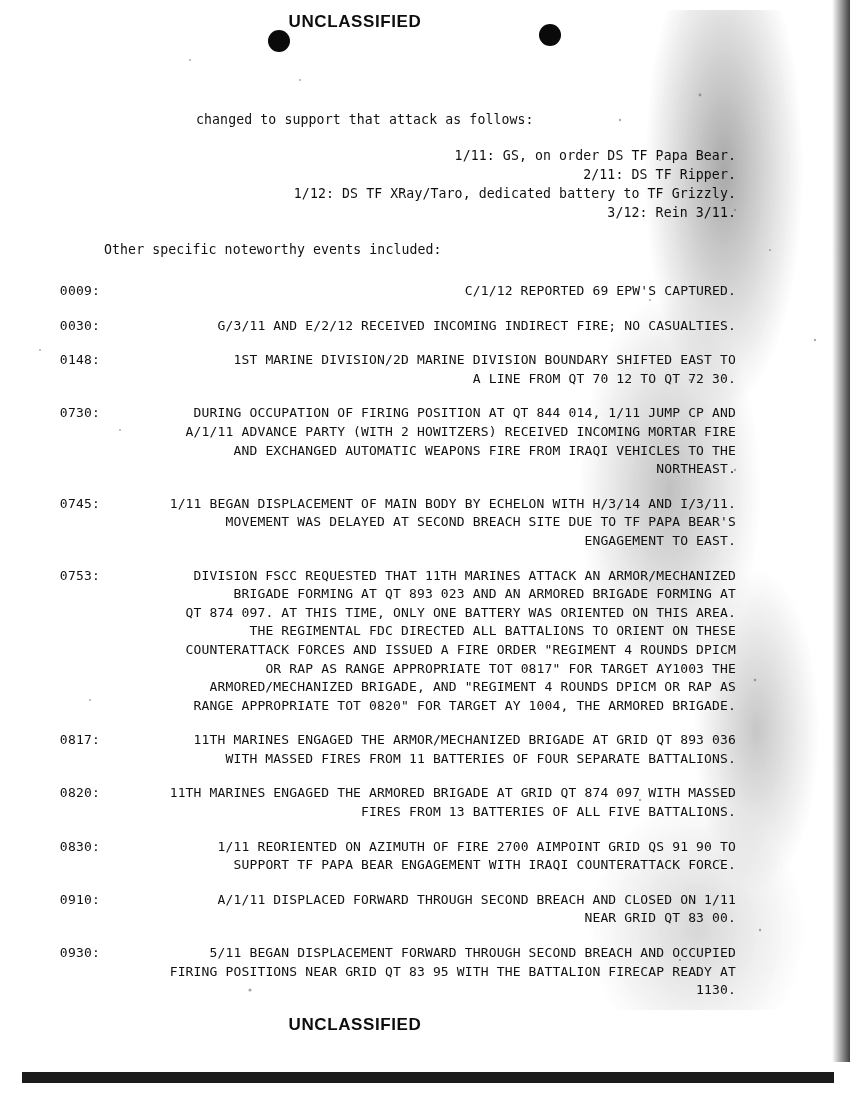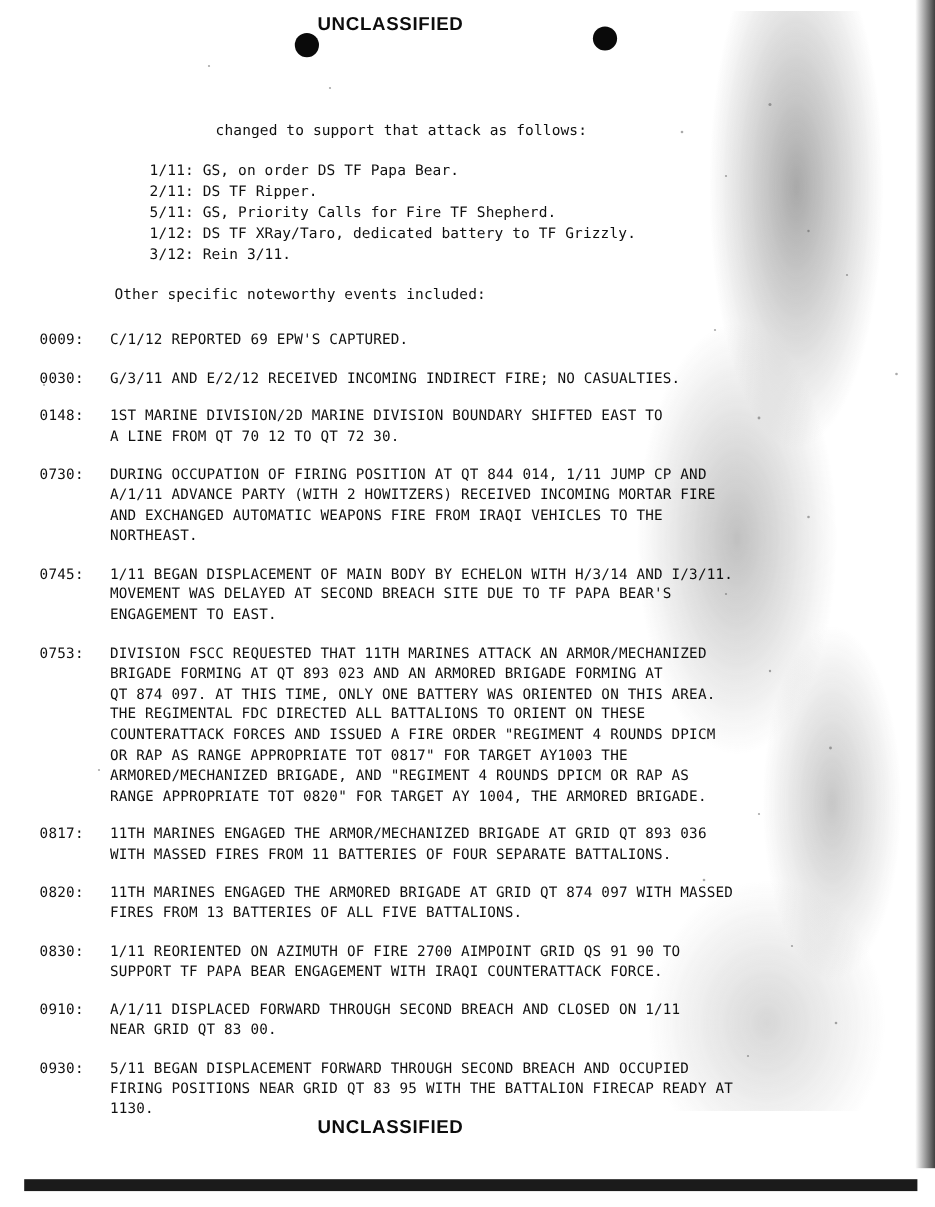--- a/index.html
+++ b/index.html
@@ -102,37 +102,39 @@
     color: #101010;
   }
 
   .para-indent {
     margin-left: 160px;
     font-size: 13.2px;
     line-height: 20px;
     letter-spacing: 0.1px;
   }
   .sub-list {
-    margin-left: 100px;
+    margin-left: 80px;
     margin-top: 16px;
     font-size: 13.2px;
     line-height: 19px;
     letter-spacing: 0.1px;
+    text-align: right;
   }
   .sub-list div { white-space: pre; }
   .para-indent2 {
     margin-left: 68px;
     margin-top: 18px;
     font-size: 13.2px;
     line-height: 20px;
     letter-spacing: 0.1px;
   }
 
   .entries {
     margin-top: 22px;
+    text-align: right;
   }
   .entry {
     display: flex;
     margin-top: 16px;
     font-size: 13px;
     line-height: 18.6px;
   }
   .entry-time {
     width: 64px;
     flex: 0 0 64px;
@@ -155,21 +157,20 @@
   <div class="hole hole-left"></div>
   <div class="hole hole-right"></div>
 
   <div class="body-area">
 
     <div class="para-indent">changed to support that attack as follows:</div>
 
     <div class="sub-list">
       <div>1/11: GS, on order DS TF Papa Bear.</div>
       <div>2/11: DS TF Ripper.</div>
-      <div>5/11: GS, Priority Calls for Fire TF Shepherd.</div>
       <div>1/12: DS TF XRay/Taro, dedicated battery to TF Grizzly.</div>
       <div>3/12: Rein 3/11.</div>
     </div>
 
     <div class="para-indent2">Other specific noteworthy events included:</div>
 
     <div class="entries">
 
       <div class="entry">
         <div class="entry-time">0009:</div>

